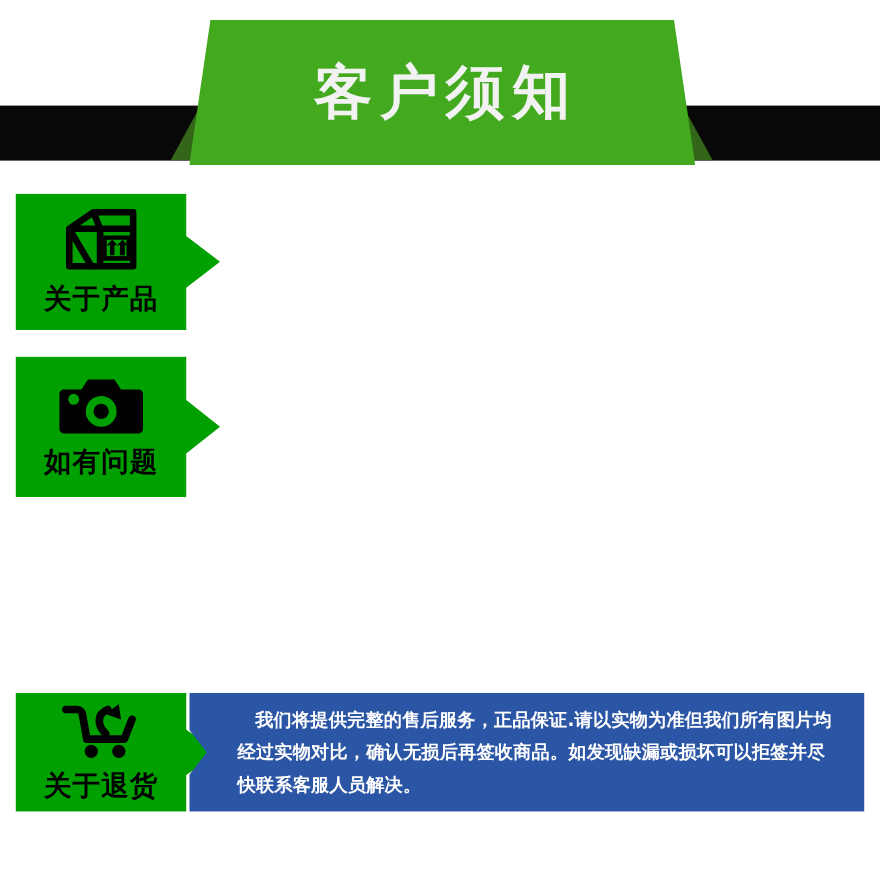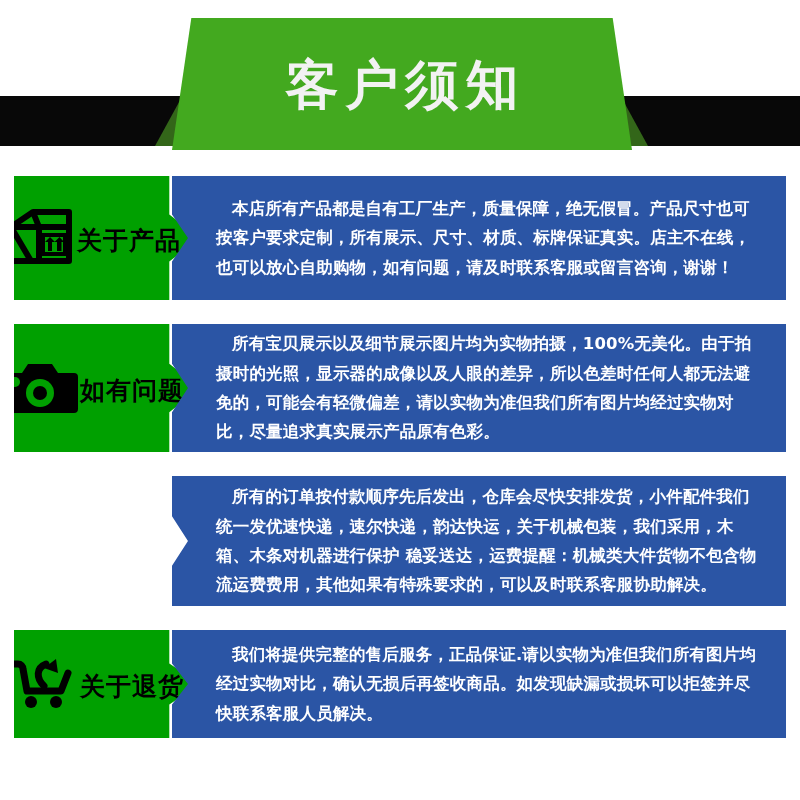--- a/index.html
+++ b/index.html
@@ -99,20 +99,21 @@
   
   .tile {
     position: absolute;
     left: 14px;
     top: 0;
     width: 186px;
     height: 100%;
     background: #00A000;
     clip-path: polygon(0% 0%, 83.5% 0%, 83.5% 31%, 100% 50%, 83.5% 69%, 83.5% 100%, 0% 100%);
     display: flex;
+    flex-direction: column;
     align-items: center;
     justify-content: center;
     box-sizing: border-box;
     padding-right: 30px;
   }
   .tile-icon {
     display: block;
     line-height: 0;
   }
   .tile-label {
@@ -173,46 +174,37 @@
           <path d="M40 28 L62 28 L62 47 L40 47 Z" fill="none" stroke="#000" stroke-width="4"></path>
           <g fill="#000">
             <path d="M45 44 L45 35 L42 35 L47 30 L52 35 L49 35 L49 44 Z"></path>
             <path d="M54 44 L54 35 L51.5 35 L56.5 30 L61 35 L58.5 35 L58.5 44 Z"></path>
           </g>
           <rect x="40" y="45" width="22" height="3" fill="#000"></rect>
         </svg>
       </span>
       <span class="tile-label">关于产品</span>
     </div>
-    <div class="panel">
-      <div class="panel-text">本店所有产品都是自有工厂生产，质量保障，绝无假冒。产品尺寸也可按客户要求定制，所有展示、尺寸、材质、标牌保证真实。店主不在线，也可以放心自助购物，如有问题，请及时联系客服或留言咨询，谢谢！</div>
-    </div>
   </div>
 
   <div class="section sec-2">
     <div class="tile">
       <span class="tile-icon">
         <svg width="80" height="58" viewBox="0 0 80 58">
           <path d="M6 14 h16 l6 -9 h24 l6 9 h16 a4 4 0 0 1 4 4 v32 a4 4 0 0 1 -4 4 h-68 a4 4 0 0 1 -4 -4 v-32 a4 4 0 0 1 4 -4 z" fill="#000"></path>
           <circle cx="40" cy="34" r="14" fill="#00A000"></circle>
           <circle cx="40" cy="34" r="7" fill="#000"></circle>
           <circle cx="15" cy="23" r="5" fill="#00A000"></circle>
         </svg>
       </span>
       <span class="tile-label">如有问题</span>
     </div>
-    <div class="panel">
-      <div class="panel-text">所有宝贝展示以及细节展示图片均为实物拍摄，100%无美化。由于拍摄时的光照，显示器的成像以及人眼的差异，所以色差时任何人都无法避免的，可能会有轻微偏差，请以实物为准但我们所有图片均经过实物对比，尽量追求真实展示产品原有色彩。</div>
-    </div>
   </div>
 
   <div class="section sec-3">
-    <div class="panel">
-      <div class="panel-text">所有的订单按付款顺序先后发出，仓库会尽快安排发货，小件配件我们统一发优速快递，速尔快递，韵达快运，关于机械包装，我们采用，木箱、木条对机器进行保护 稳妥送达，运费提醒：机械类大件货物不包含物流运费费用，其他如果有特殊要求的，可以及时联系客服协助解决。</div>
-    </div>
   </div>
 
   <div class="section sec-4">
     <div class="tile">
       <span class="tile-icon">
         <svg width="80" height="56" viewBox="0 0 80 56">
           <path d="M8 8 h10 a5 5 0 0 1 5 5 l4 22 h34 l7 -18" fill="none" stroke="#000" stroke-width="7" stroke-linecap="round" stroke-linejoin="round"></path>
           <path d="M44 30 C 36 22, 36 12, 46 8" fill="none" stroke="#000" stroke-width="7" stroke-linecap="round"></path>
           <path d="M56 3 L58 17 L44 12 Z" fill="#000"></path>
           <circle cx="31" cy="46" r="6" fill="#000"></circle>

